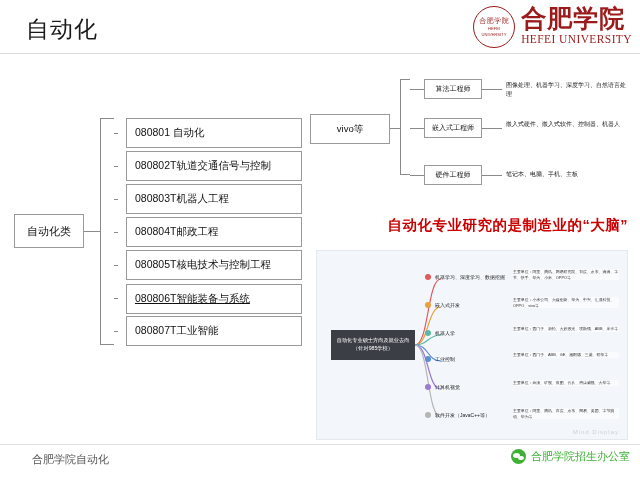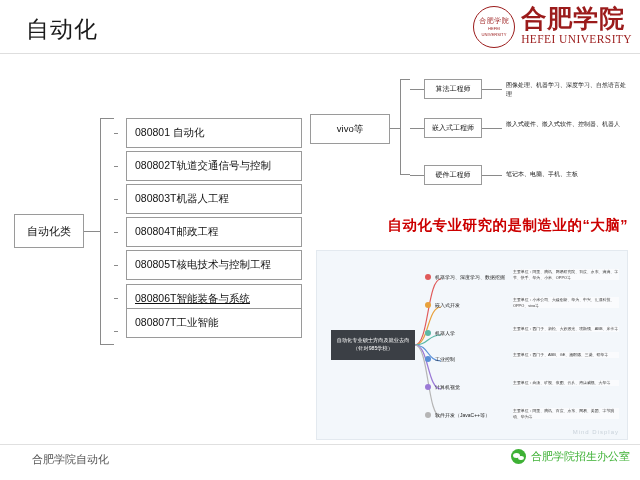--- a/index.html
+++ b/index.html
@@ -356,21 +356,21 @@
   <div class="major-stub" style="top:265px;"></div>
   <div class="major-stub" style="top:298px;"></div>
   <div class="major-stub" style="top:331px;"></div>
 
   <div class="major-box" style="top:118px;">080801  自动化</div>
   <div class="major-box" style="top:151px;">080802T轨道交通信号与控制</div>
   <div class="major-box" style="top:184px;">080803T机器人工程</div>
   <div class="major-box" style="top:217px;">080804T邮政工程</div>
   <div class="major-box" style="top:250px;">080805T核电技术与控制工程</div>
   <div class="major-box" style="top:284px;text-decoration:underline;">080806T智能装备与系统</div>
-  <div class="major-box" style="top:308px;">080807T工业智能</div>
+  <div class="major-box" style="top:316px;">080807T工业智能</div>
 
   <div class="rt-root">vivo等</div>
   <div class="rt-rootline"></div>
   <div class="rt-brace"></div>
 
   <div class="rt-joblink" style="top:89px;"></div>
   <div class="rt-joblink" style="top:128px;"></div>
   <div class="rt-joblink" style="top:175px;"></div>
 
   <div class="rt-job" style="top:79px;">算法工程师</div>

